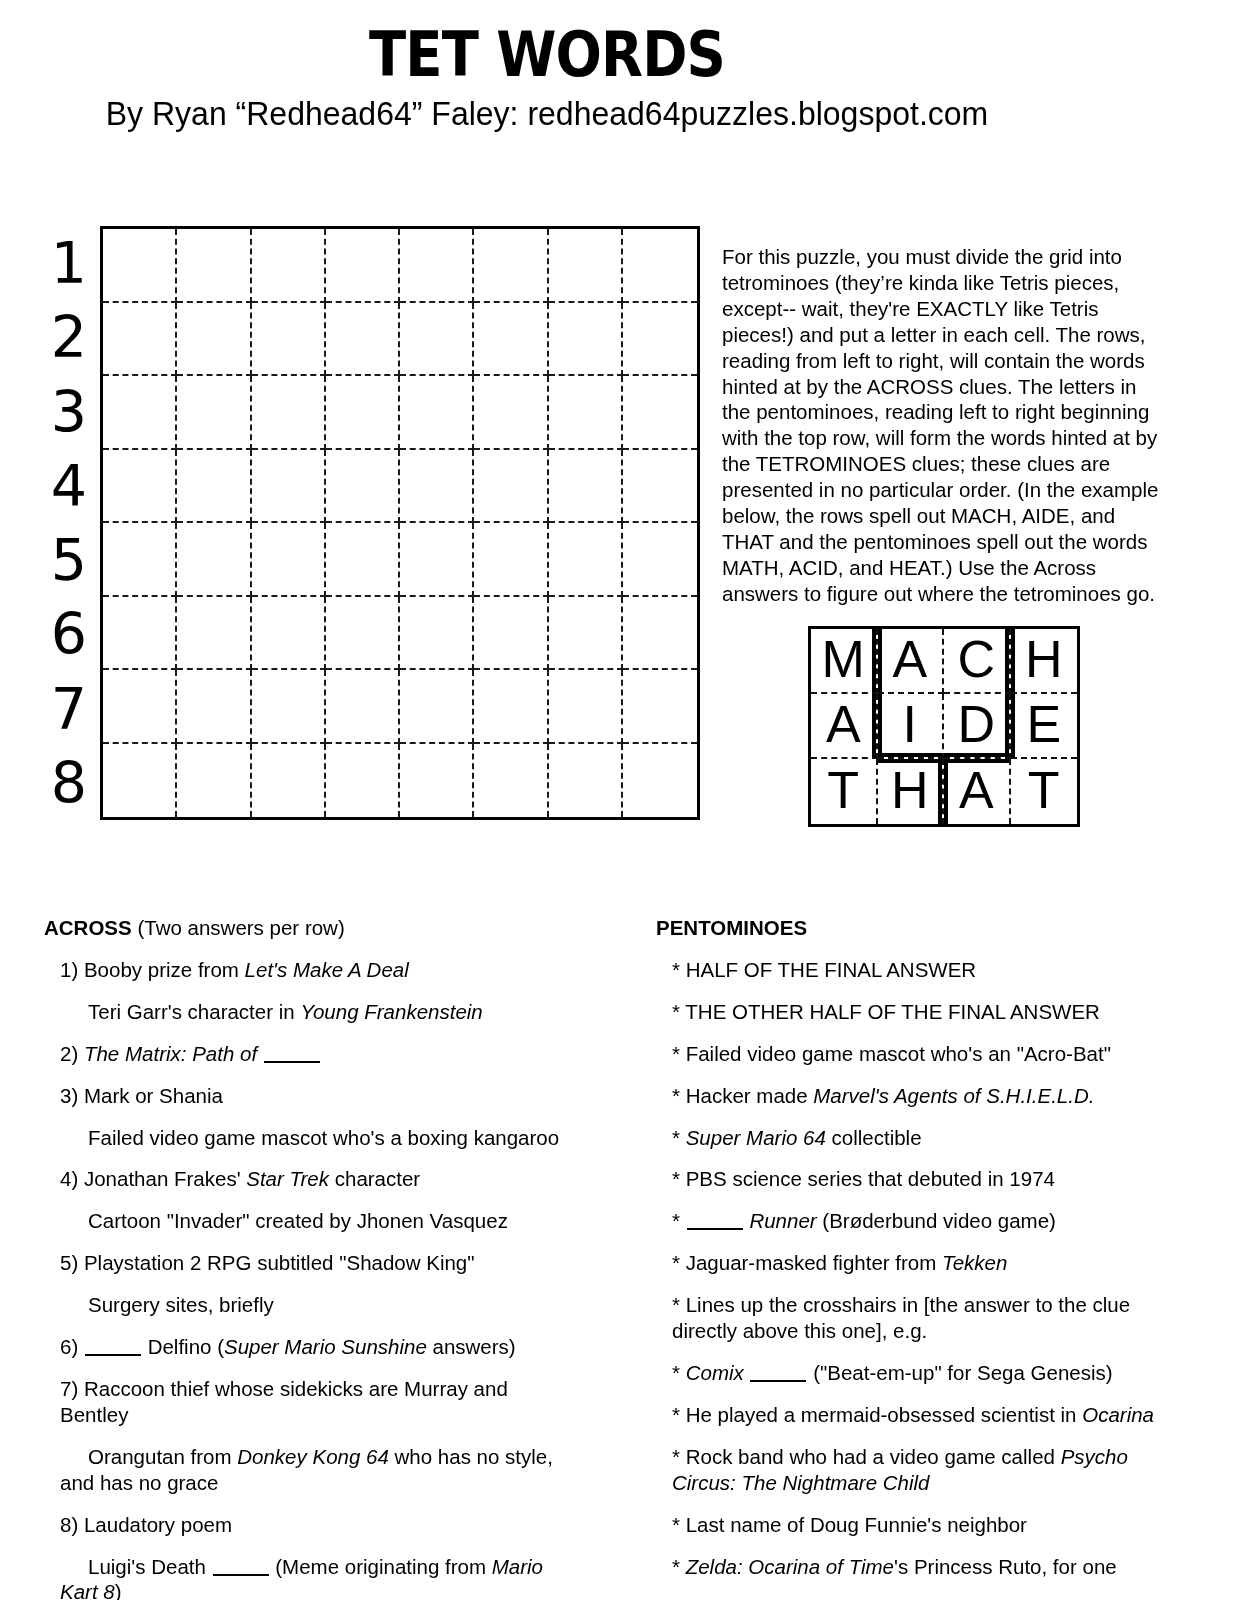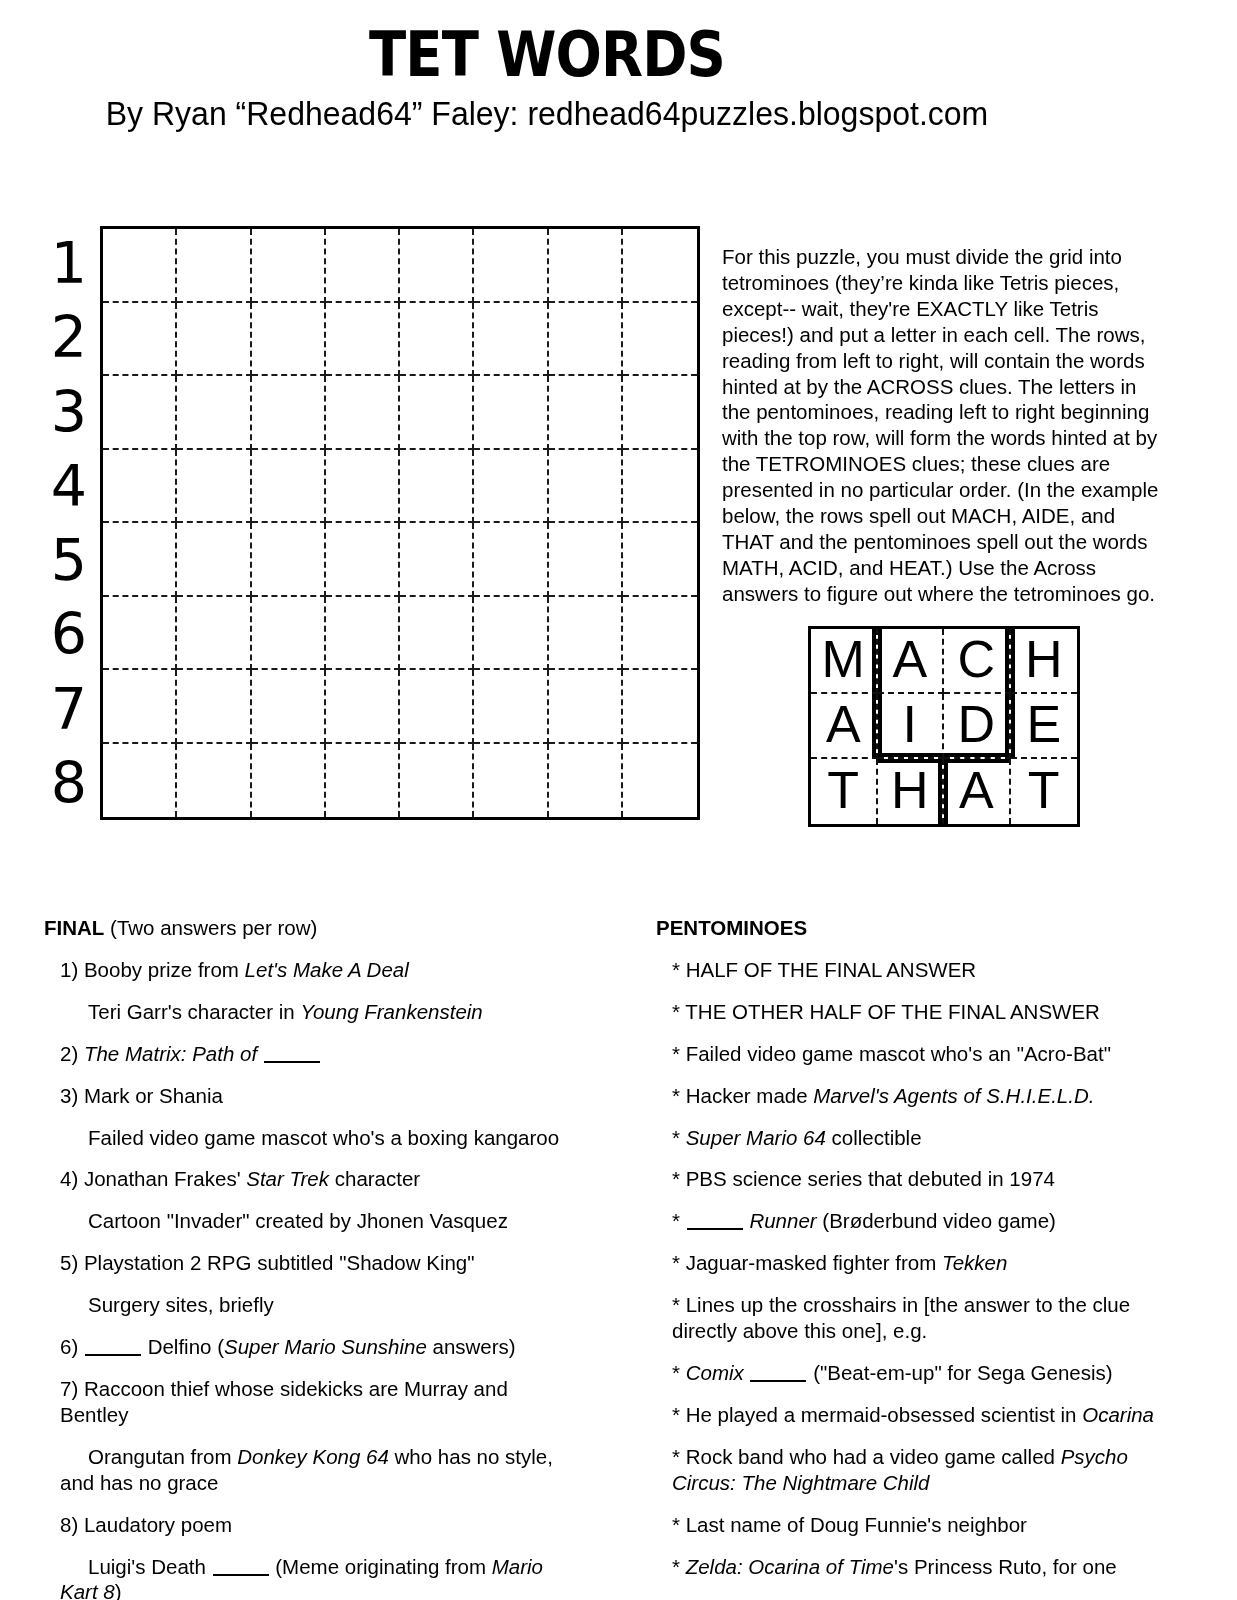--- a/index.html
+++ b/index.html
@@ -262,21 +262,21 @@
       <div class="ex-cell ex-last-row">T</div>
       <div class="ex-cell ex-last-row" style="box-shadow: rgb(0, 0, 0) -4px 0px 0px 0px inset, rgb(0, 0, 0) 0px 4px 0px 0px inset;">H</div>
       <div class="ex-cell ex-last-row" style="box-shadow: rgb(0, 0, 0) 4px 0px 0px 0px inset, rgb(0, 0, 0) 0px 4px 0px 0px inset;">A</div>
       <div class="ex-cell ex-last-col ex-last-row">T</div>
     </div>
 </div>
 
 <div id="clues">
 
   <div class="clue-col" id="across-col">
-    <div class="clue-heading"><span>FINAL</span><span class="sub"> (Two answers per row)</span></div>
+    <div class="clue-heading"><span>ACROSS</span><span class="sub"> (Two answers per row)</span></div>
     <div id="across-list">
         <div class="clue-line"><span>1) </span><span>Booby prize from </span><em>Let's Make A Deal</em></div>
         <div class="clue-line indented"><span>Teri Garr's character in </span><em>Young Frankenstein</em></div>
         <div class="clue-line"><span>2) </span><em>The Matrix: Path of </em><span class="blank"></span></div>
         <div class="clue-line"><span>3) </span><span>Mark or Shania</span></div>
         <div class="clue-line indented"><span>Failed video game mascot who's a boxing kangaroo</span></div>
         <div class="clue-line"><span>4) </span><span>Jonathan Frakes' </span><em>Star Trek</em><span> character</span></div>
         <div class="clue-line indented"><span>Cartoon "Invader" created by Jhonen Vasquez</span></div>
         <div class="clue-line"><span>5) </span><span>Playstation 2 RPG subtitled "Shadow King"</span></div>
         <div class="clue-line indented"><span>Surgery sites, briefly</span></div>

